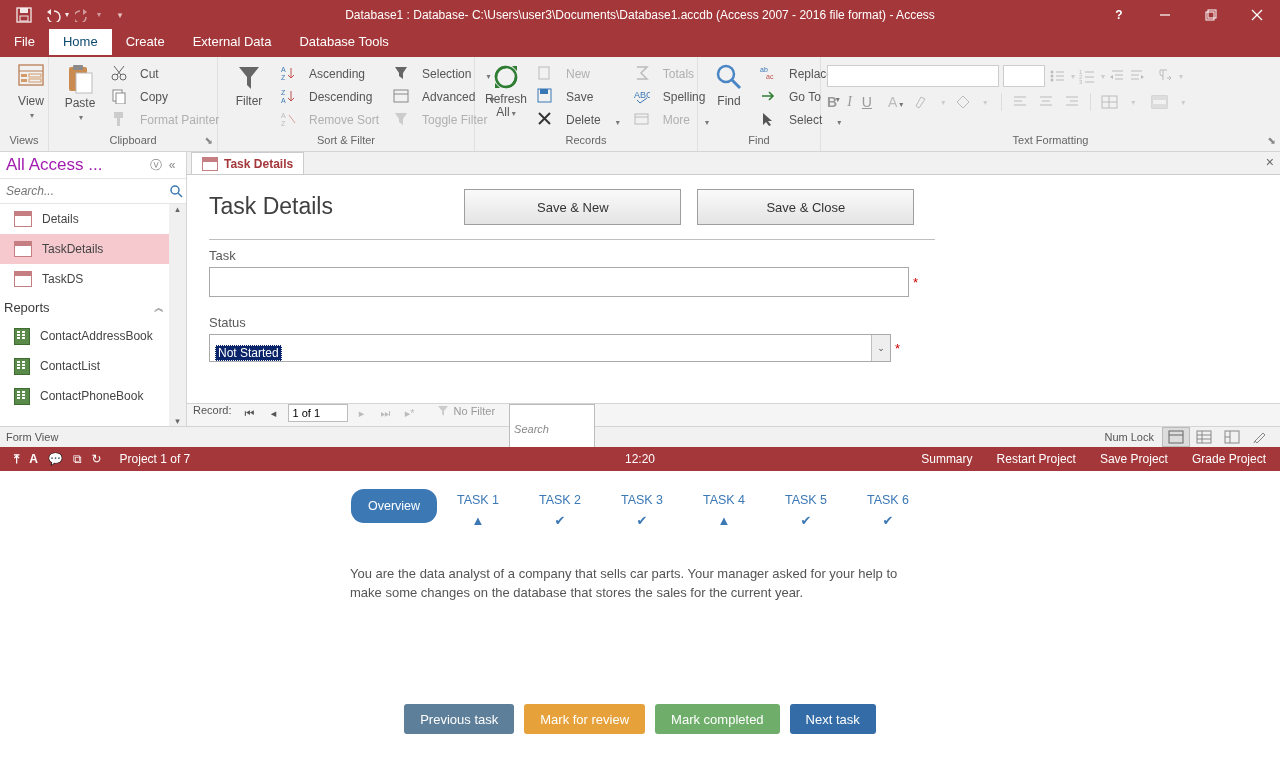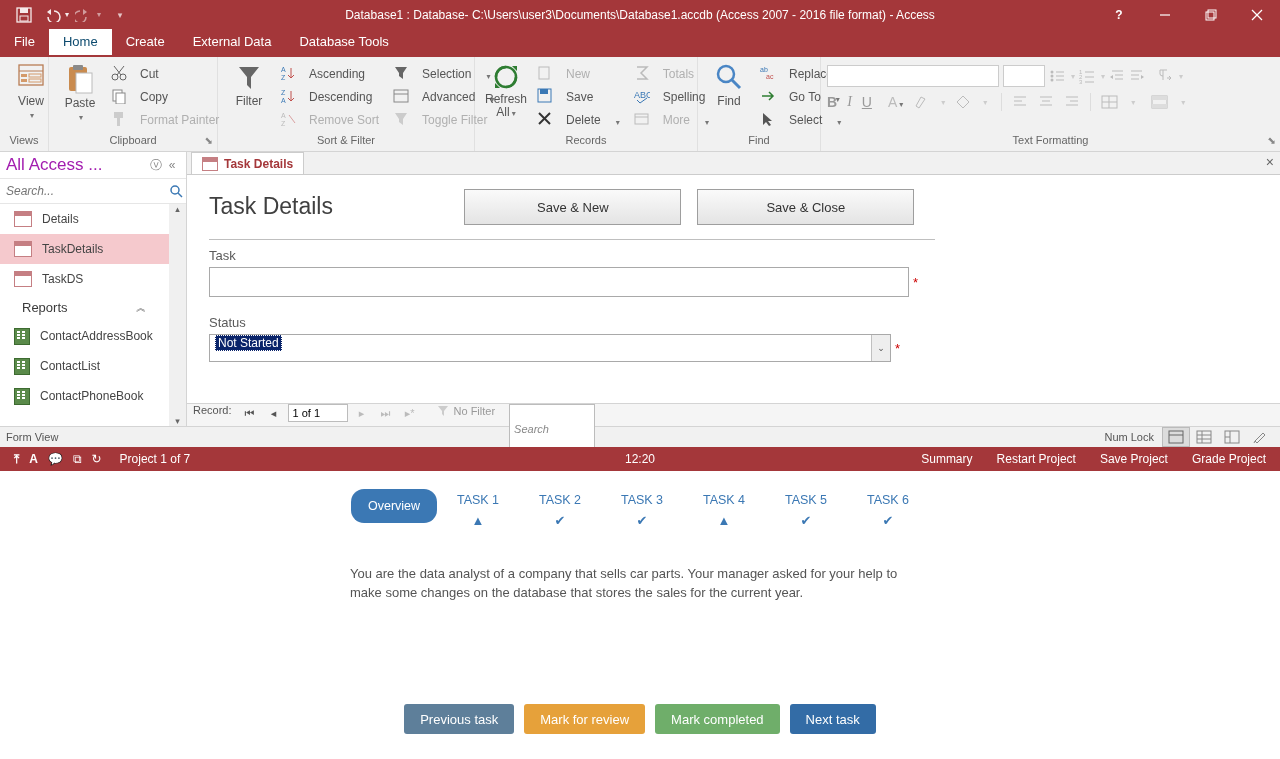--- a/index.html
+++ b/index.html
@@ -33,21 +33,21 @@
 .workspace{display:flex;height:274px;position:relative;background:#fff}
 .navpane{width:186px;border-right:1px solid #d4d4d4;display:flex;flex-direction:column;background:#fff}
 .nav-header{height:26px;display:flex;align-items:center;padding:0 6px;border-bottom:1px solid #e6e6e6}
 .nav-header span:first-child{color:#a21caf;font-size:17px;font-weight:400;flex:1;overflow:hidden;white-space:nowrap;text-overflow:ellipsis}
 .nav-header .chev{color:#888;width:16px;text-align:center;font-size:12px}
 .nav-search{display:flex;align-items:center;height:24px;border-bottom:1px solid #e6e6e6}
 .nav-search input{flex:1;border:none;padding:0 6px;font-style:italic;color:#999;font-size:12px;outline:none;background:transparent}
 .nav-search .mag{width:22px;text-align:center;color:#3b78b4}
 .nav-list{flex:1;overflow:hidden;position:relative}
 .nav-scroll{position:absolute;right:0;top:0;width:17px;height:100%;background:#f0f0f0;display:flex;flex-direction:column;align-items:center;justify-content:space-between;font-size:9px;color:#666}
-.nav-group{font-size:13px;color:#3a3a3a;padding:6px 22px;display:flex;align-items:center}
+.nav-group{font-size:13px;color:#3a3a3a;padding:6px 4px;display:flex;align-items:center}
 .nav-group .gc{margin-left:auto;font-size:10px;color:#666;margin-right:18px}
 .nav-item{display:flex;align-items:center;height:30px;padding:0 8px 0 14px;font-size:12px;color:#444;gap:10px}
 .nav-item.sel{background:#f5c9cd}
 .formico{width:16px;height:14px;background:linear-gradient(#fff,#fff);border:1px solid #c57f83;position:relative}
 .formico::before{content:"";position:absolute;top:0;left:0;right:0;height:4px;background:#c57f83}
 .rptico{width:14px;height:15px;background:#5a8a4a;border:1px solid #3d6b30;position:relative}
 .rptico::before{content:"";position:absolute;top:2px;left:2px;width:3px;height:2px;background:#fff;box-shadow:0 3px 0 #fff,0 6px 0 #fff,5px 0 0 #fff,5px 3px 0 #fff,5px 6px 0 #fff}
 
 .docarea{flex:1;display:flex;flex-direction:column;position:relative}
 .doc-tabs{height:22px;display:flex;align-items:flex-end;background:#f1f1f1;border-bottom:1px solid #ccc;padding-left:4px;position:relative}
@@ -56,21 +56,21 @@
 .doc-close{position:absolute;right:6px;top:2px;font-size:14px;color:#666}
 .doc-body{flex:1;padding:14px 0 0 22px;overflow:hidden}
 .form-title{font-size:23px;font-weight:400;color:#404040;display:inline-block;width:252px;vertical-align:top;margin-top:4px}
 .form-buttons{display:inline-flex;gap:16px;vertical-align:top}
 .form-btn{width:215px;height:34px;background:linear-gradient(#fafafa,#e4e4e4);border:1px solid #9e9e9e;display:flex;align-items:center;justify-content:center;font-size:13px;color:#333}
 .form-hr{border:none;border-top:1px solid #bfbfbf;margin:14px 0 8px;width:726px}
 .fld-label{font-size:13px;color:#5a5a5a;margin-bottom:4px}
 .fld-row{display:flex;align-items:center}
 .fld-input{width:698px;height:28px;border:1px solid #a9a9a9;background:#fff}
 .req{color:#c00;margin-left:4px;font-size:13px}
-.fld-select{width:680px;height:26px;border:1px solid #a9a9a9;display:flex;align-items:flex-start;background:#fff;margin-top:0}
+.fld-select{width:680px;height:26px;border:1px solid #a9a9a9;display:flex;align-items:flex-end;background:#fff;margin-top:0}
 .fld-select .val{margin:0 0 0 5px;background:#0a246a;color:#fff;padding:0 2px;font-size:12px;border:1px dotted #fff}
 .fld-select .dd{width:18px;height:26px;margin-left:auto;border-left:1px solid #c0c0c0;background:#eee;display:flex;align-items:center;justify-content:center;font-size:9px;color:#555}
 
 .recnav{height:22px;border-top:1px solid #d4d4d4;background:#f5f5f5;display:flex;align-items:flex-start;font-size:11px;color:#555;padding-left:6px;gap:4px}
 .recnav .lbl{margin-right:4px}
 .rn-btn{width:18px;height:16px;display:flex;align-items:center;justify-content:center;border:1px solid transparent;color:#555}
 .rn-btn.dis{color:#bbb}
 .rn-field{width:50px;height:16px;border:1px solid #bcbcbc;background:#fff;padding:0 4px;font-size:11px}
 .rn-filter{margin-left:12px;display:flex;align-items:center;gap:4px;color:#999}
 .rn-search{margin-left:10px;width:76px;height:16px;border:1px solid #bcbcbc;background:#fff;padding:16px 4px;font-size:11px;font-style:italic;color:#888}

